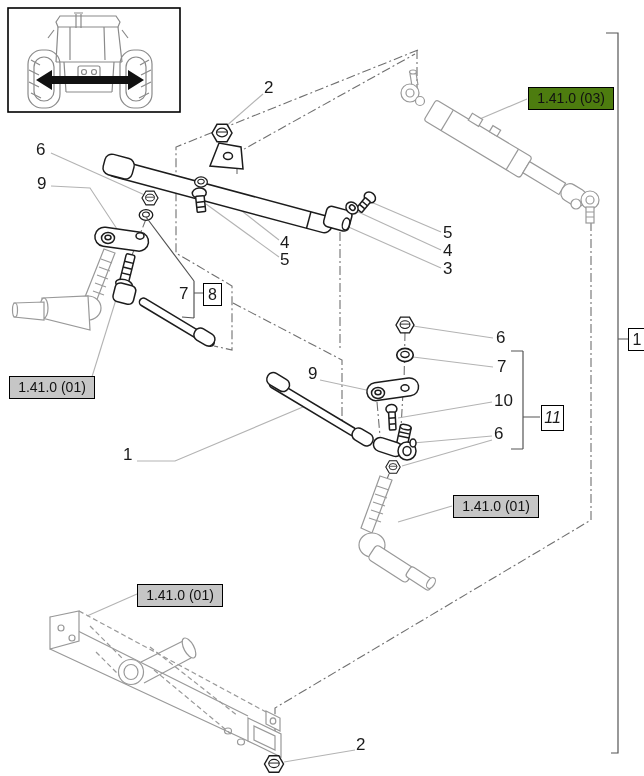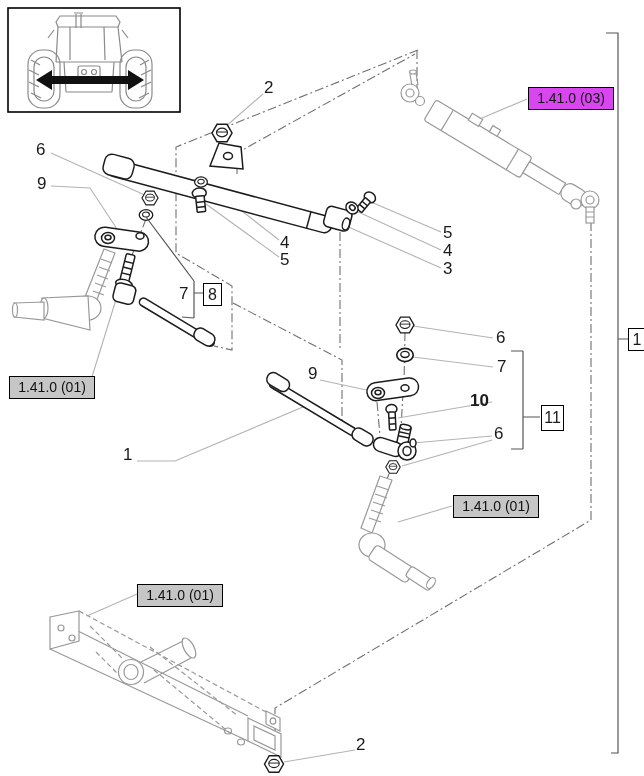--- a/index.html
+++ b/index.html
@@ -279,26 +279,26 @@
       <span class="callout" style="left: 37px; top: 175px;">9</span>
       <span class="callout" style="left: 280px; top: 234px;">4</span>
       <span class="callout" style="left: 280px; top: 251px;">5</span>
       <span class="callout" style="left: 443px; top: 224px;">5</span>
       <span class="callout" style="left: 443px; top: 242px;">4</span>
       <span class="callout" style="left: 443px; top: 260px;">3</span>
       <span class="callout" style="left: 179px; top: 285px;">7</span>
       <span class="callout" style="left: 496px; top: 329px;">6</span>
       <span class="callout" style="left: 497px; top: 358px;">7</span>
       <span class="callout" style="left: 308px; top: 365px;">9</span>
-      <span class="callout" style="left: 470px; top: 392px; font-weight: bold;">10</span>
+      <span class="callout" style="left: 494px; top: 392px;">10</span>
       <span class="callout" style="left: 494px; top: 425px;">6</span>
       <span class="callout" style="left: 123px; top: 446px;">1</span>
       <span class="callout" style="left: 356px; top: 736px;">2</span>
       <span class="callout boxed" style="left: 203px; top: 283px; width: 17px; height: 21px;">8</span>
-      <span class="callout boxed" style="left: 541px; top: 405px; width: 21px; height: 24px;">11</span>
+      <span class="callout boxed" style="left: 541px; top: 405px; width: 21px; height: 24px; font-style: italic;">11</span>
       <span class="callout boxed" style="left: 628px; top: 328px; width: 16px; height: 21px;">1</span>
-      <div class="ref-label" style="left: 528px; top: 87px; background: #d946ef;">1.41.0 (03)</div>
+      <div class="ref-label" style="left: 528px; top: 87px; background: #4d7c0f;">1.41.0 (03)</div>
       <div class="ref-label" style="left: 9px; top: 376px; background: rgb(198, 198, 198);">1.41.0 (01)</div>
       <div class="ref-label" style="left: 453px; top: 495px; background: rgb(198, 198, 198);">1.41.0 (01)</div>
       <div class="ref-label" style="left: 137px; top: 584px; background: rgb(198, 198, 198);">1.41.0 (01)</div>
     </div>
 
 </div>
 
 </body></html>

